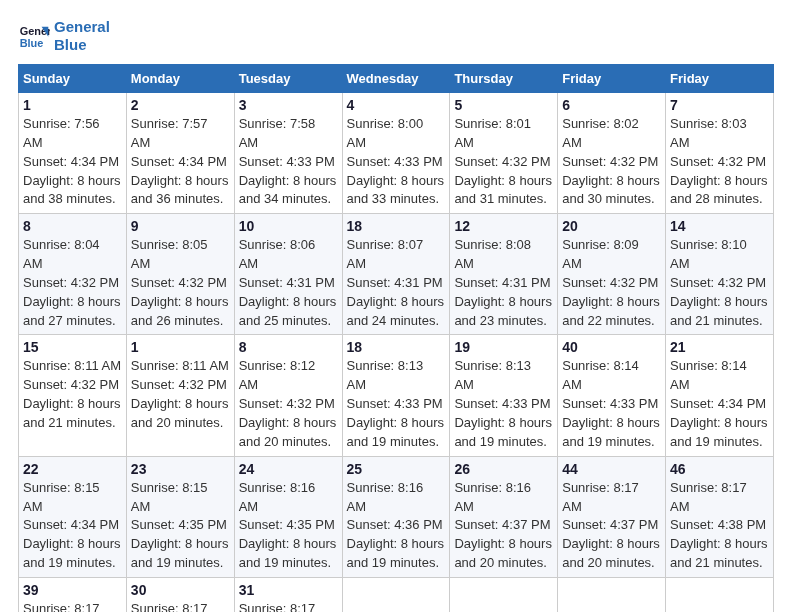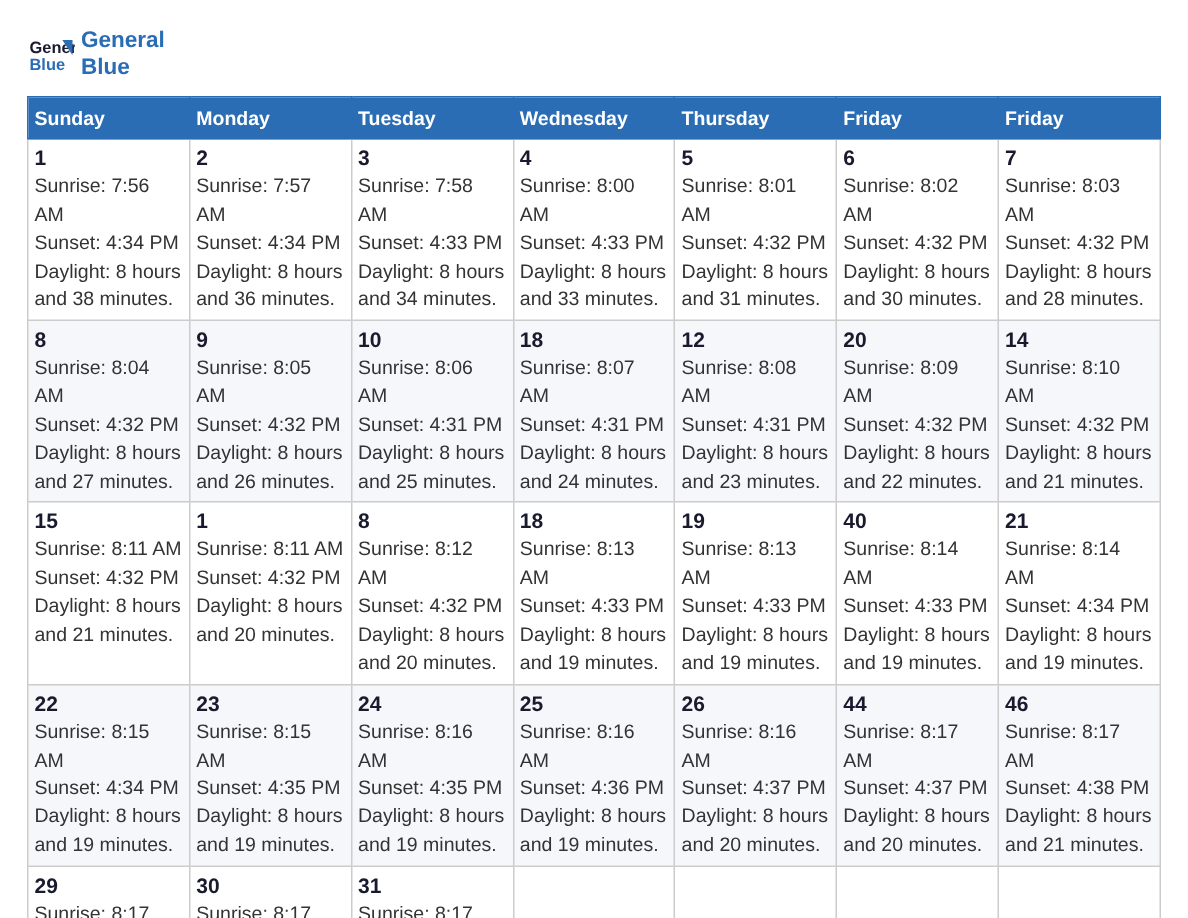--- a/index.html
+++ b/index.html
@@ -245,21 +245,21 @@
             <span class="day-num">44</span>
             <div class="day-info">Sunrise: 8:17 AM<br>Sunset: 4:37 PM<br>Daylight: 8 hours<br>and 20 minutes.</div>
           </td>
           <td>
             <span class="day-num">46</span>
             <div class="day-info">Sunrise: 8:17 AM<br>Sunset: 4:38 PM<br>Daylight: 8 hours<br>and 21 minutes.</div>
           </td>
         </tr>
         <tr>
           <td>
-            <span class="day-num">29</span>
+            <span class="day-num">39</span>
             <div class="day-info">Sunrise: 8:17 AM<br>Sunset: 4:39 PM<br>Daylight: 8 hours<br>and 22 minutes.</div>
           </td>
           <td>
             <span class="day-num">30</span>
             <div class="day-info">Sunrise: 8:17 AM<br>Sunset: 4:40 PM<br>Daylight: 8 hours<br>and 22 minutes.</div>
           </td>
           <td>
             <span class="day-num">31</span>
             <div class="day-info">Sunrise: 8:17 AM<br>Sunset: 4:41 PM<br>Daylight: 8 hours<br>and 23 minutes.</div>
           </td>

